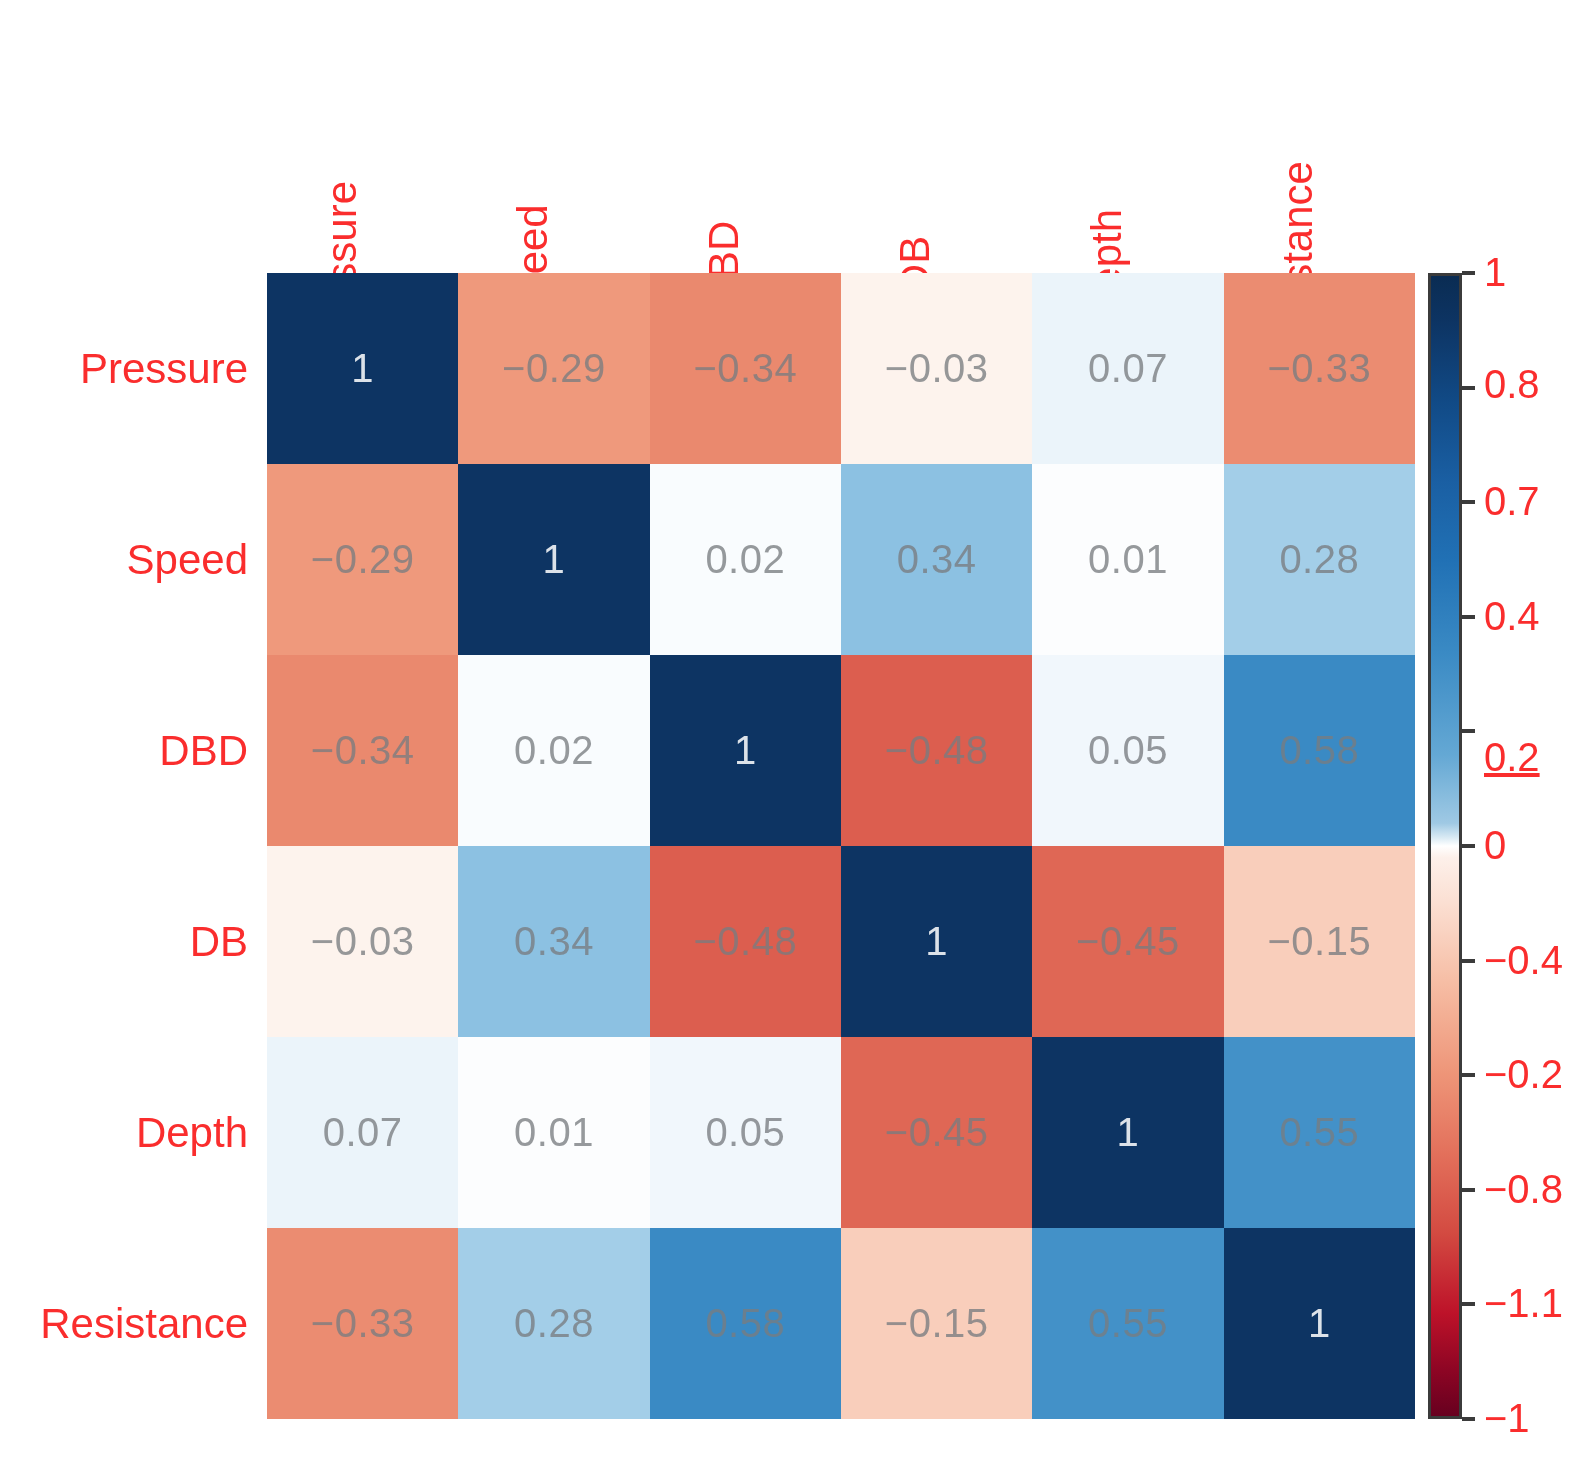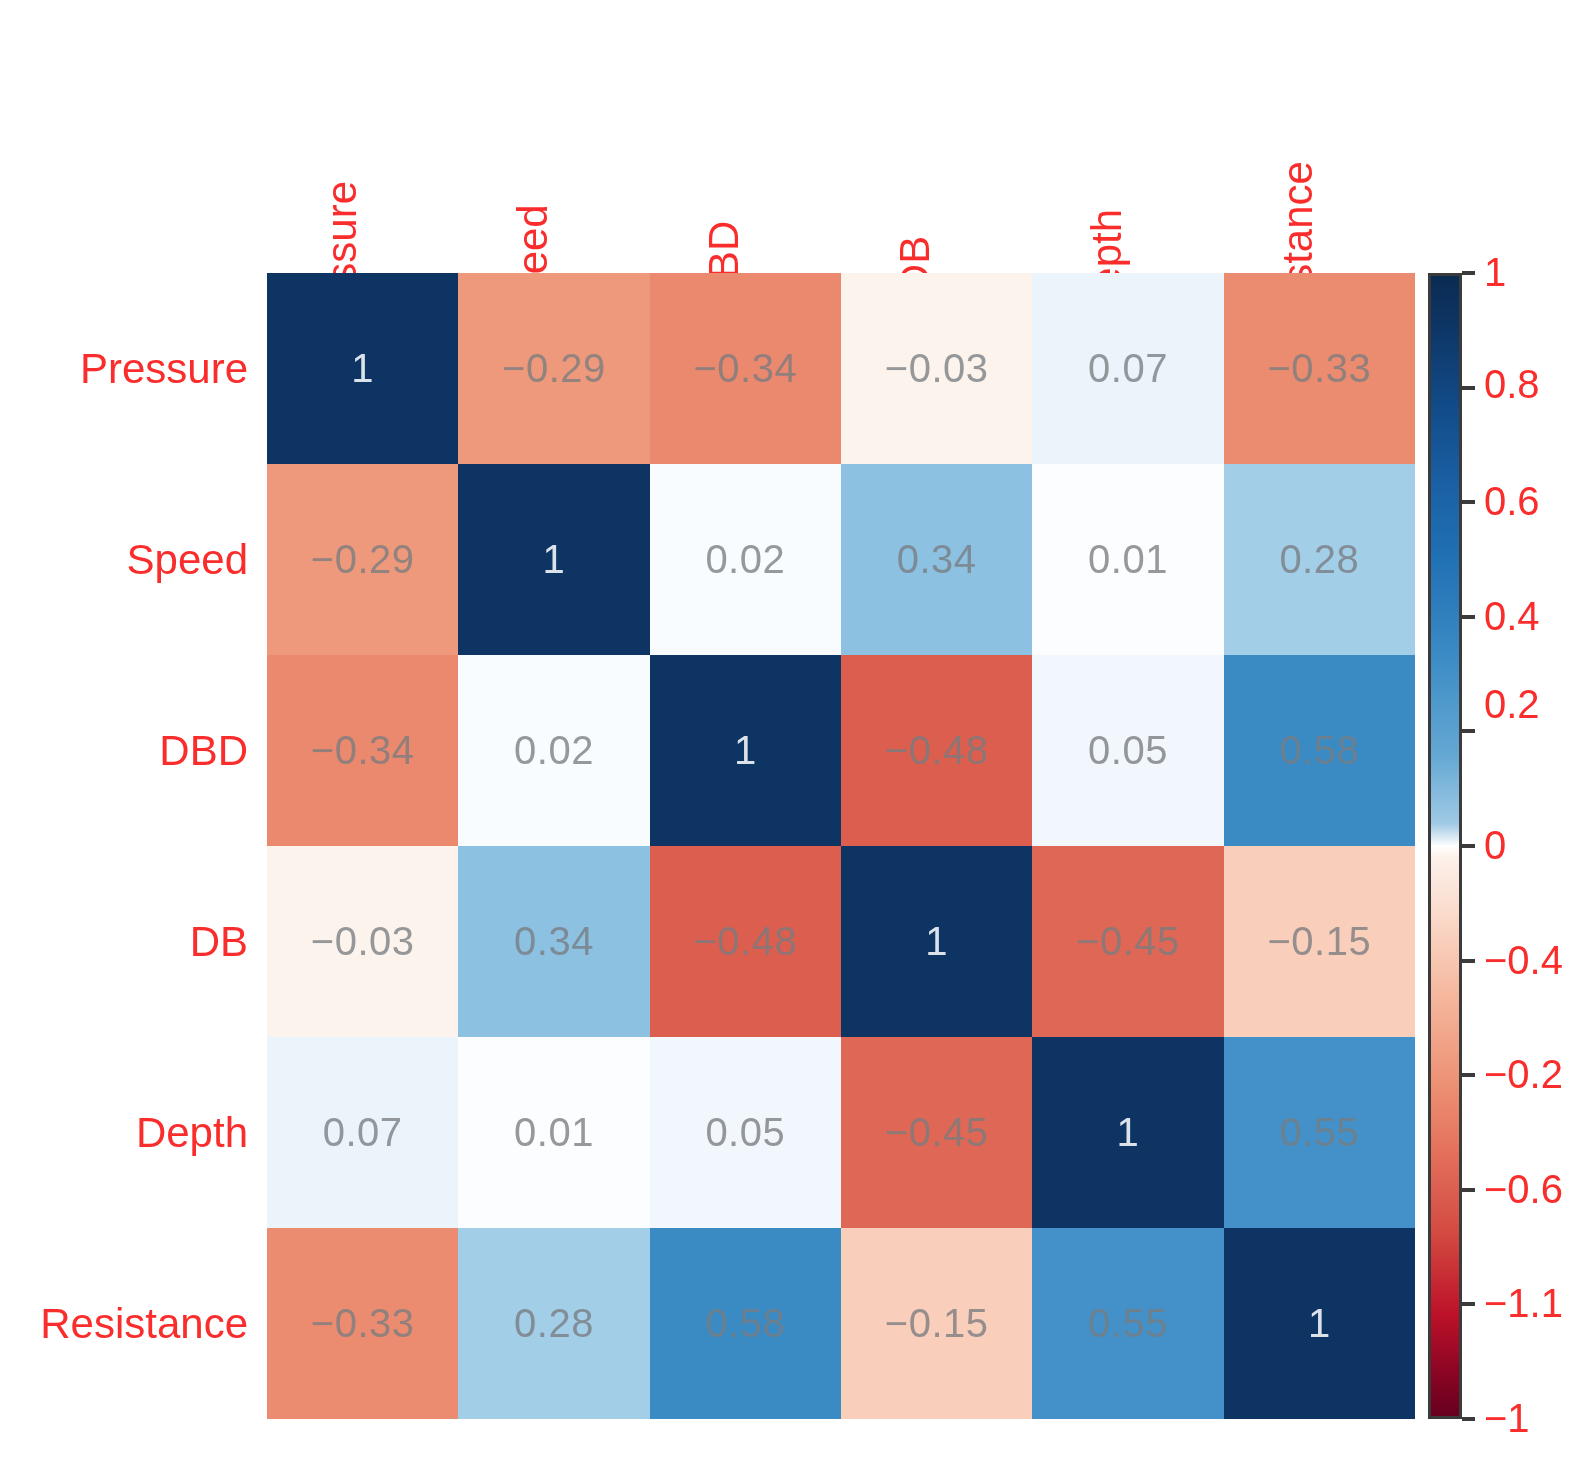--- a/index.html
+++ b/index.html
@@ -303,32 +303,32 @@
       </div>
     </div>
 
   <div class="colorbar-wrap">
     <div class="colorbar-bar"></div>
   <div class="cb-tick" style="top: 0px;"></div>
       <div class="cb-label" style="top: 0px;">1</div>
       <div class="cb-tick" style="top: 114.6px;"></div>
       <div class="cb-label" style="top: 112px;">0.8</div>
       <div class="cb-tick" style="top: 229.2px;"></div>
-      <div class="cb-label" style="top: 229.2px;">0.6</div>
+      <div class="cb-label" style="top: 229.2px;">0.7</div>
       <div class="cb-tick" style="top: 343.8px;"></div>
       <div class="cb-label" style="top: 343.8px;">0.4</div>
       <div class="cb-tick" style="top: 458.4px;"></div>
-      <div class="cb-label" style="top: 432px;">0.2</div>
+      <div class="cb-label" style="top: 485px; text-decoration: underline;">0.2</div>
       <div class="cb-tick" style="top: 573px;"></div>
       <div class="cb-label" style="top: 573px;">0</div>
       <div class="cb-tick" style="top: 687.6px;"></div>
       <div class="cb-label" style="top: 687.6px;">−0.4</div>
       <div class="cb-tick" style="top: 802.2px;"></div>
       <div class="cb-label" style="top: 802.2px;">−0.2</div>
       <div class="cb-tick" style="top: 916.8px;"></div>
-      <div class="cb-label" style="top: 916.8px;">−0.6</div>
+      <div class="cb-label" style="top: 916.8px;">−0.8</div>
       <div class="cb-tick" style="top: 1031.4px;"></div>
       <div class="cb-label" style="top: 1031.4px;">−1.1</div>
       <div class="cb-tick" style="top: 1146px;"></div>
       <div class="cb-label" style="top: 1146px;">−1</div>
     </div>
 
 </div>
 
 </body></html>

